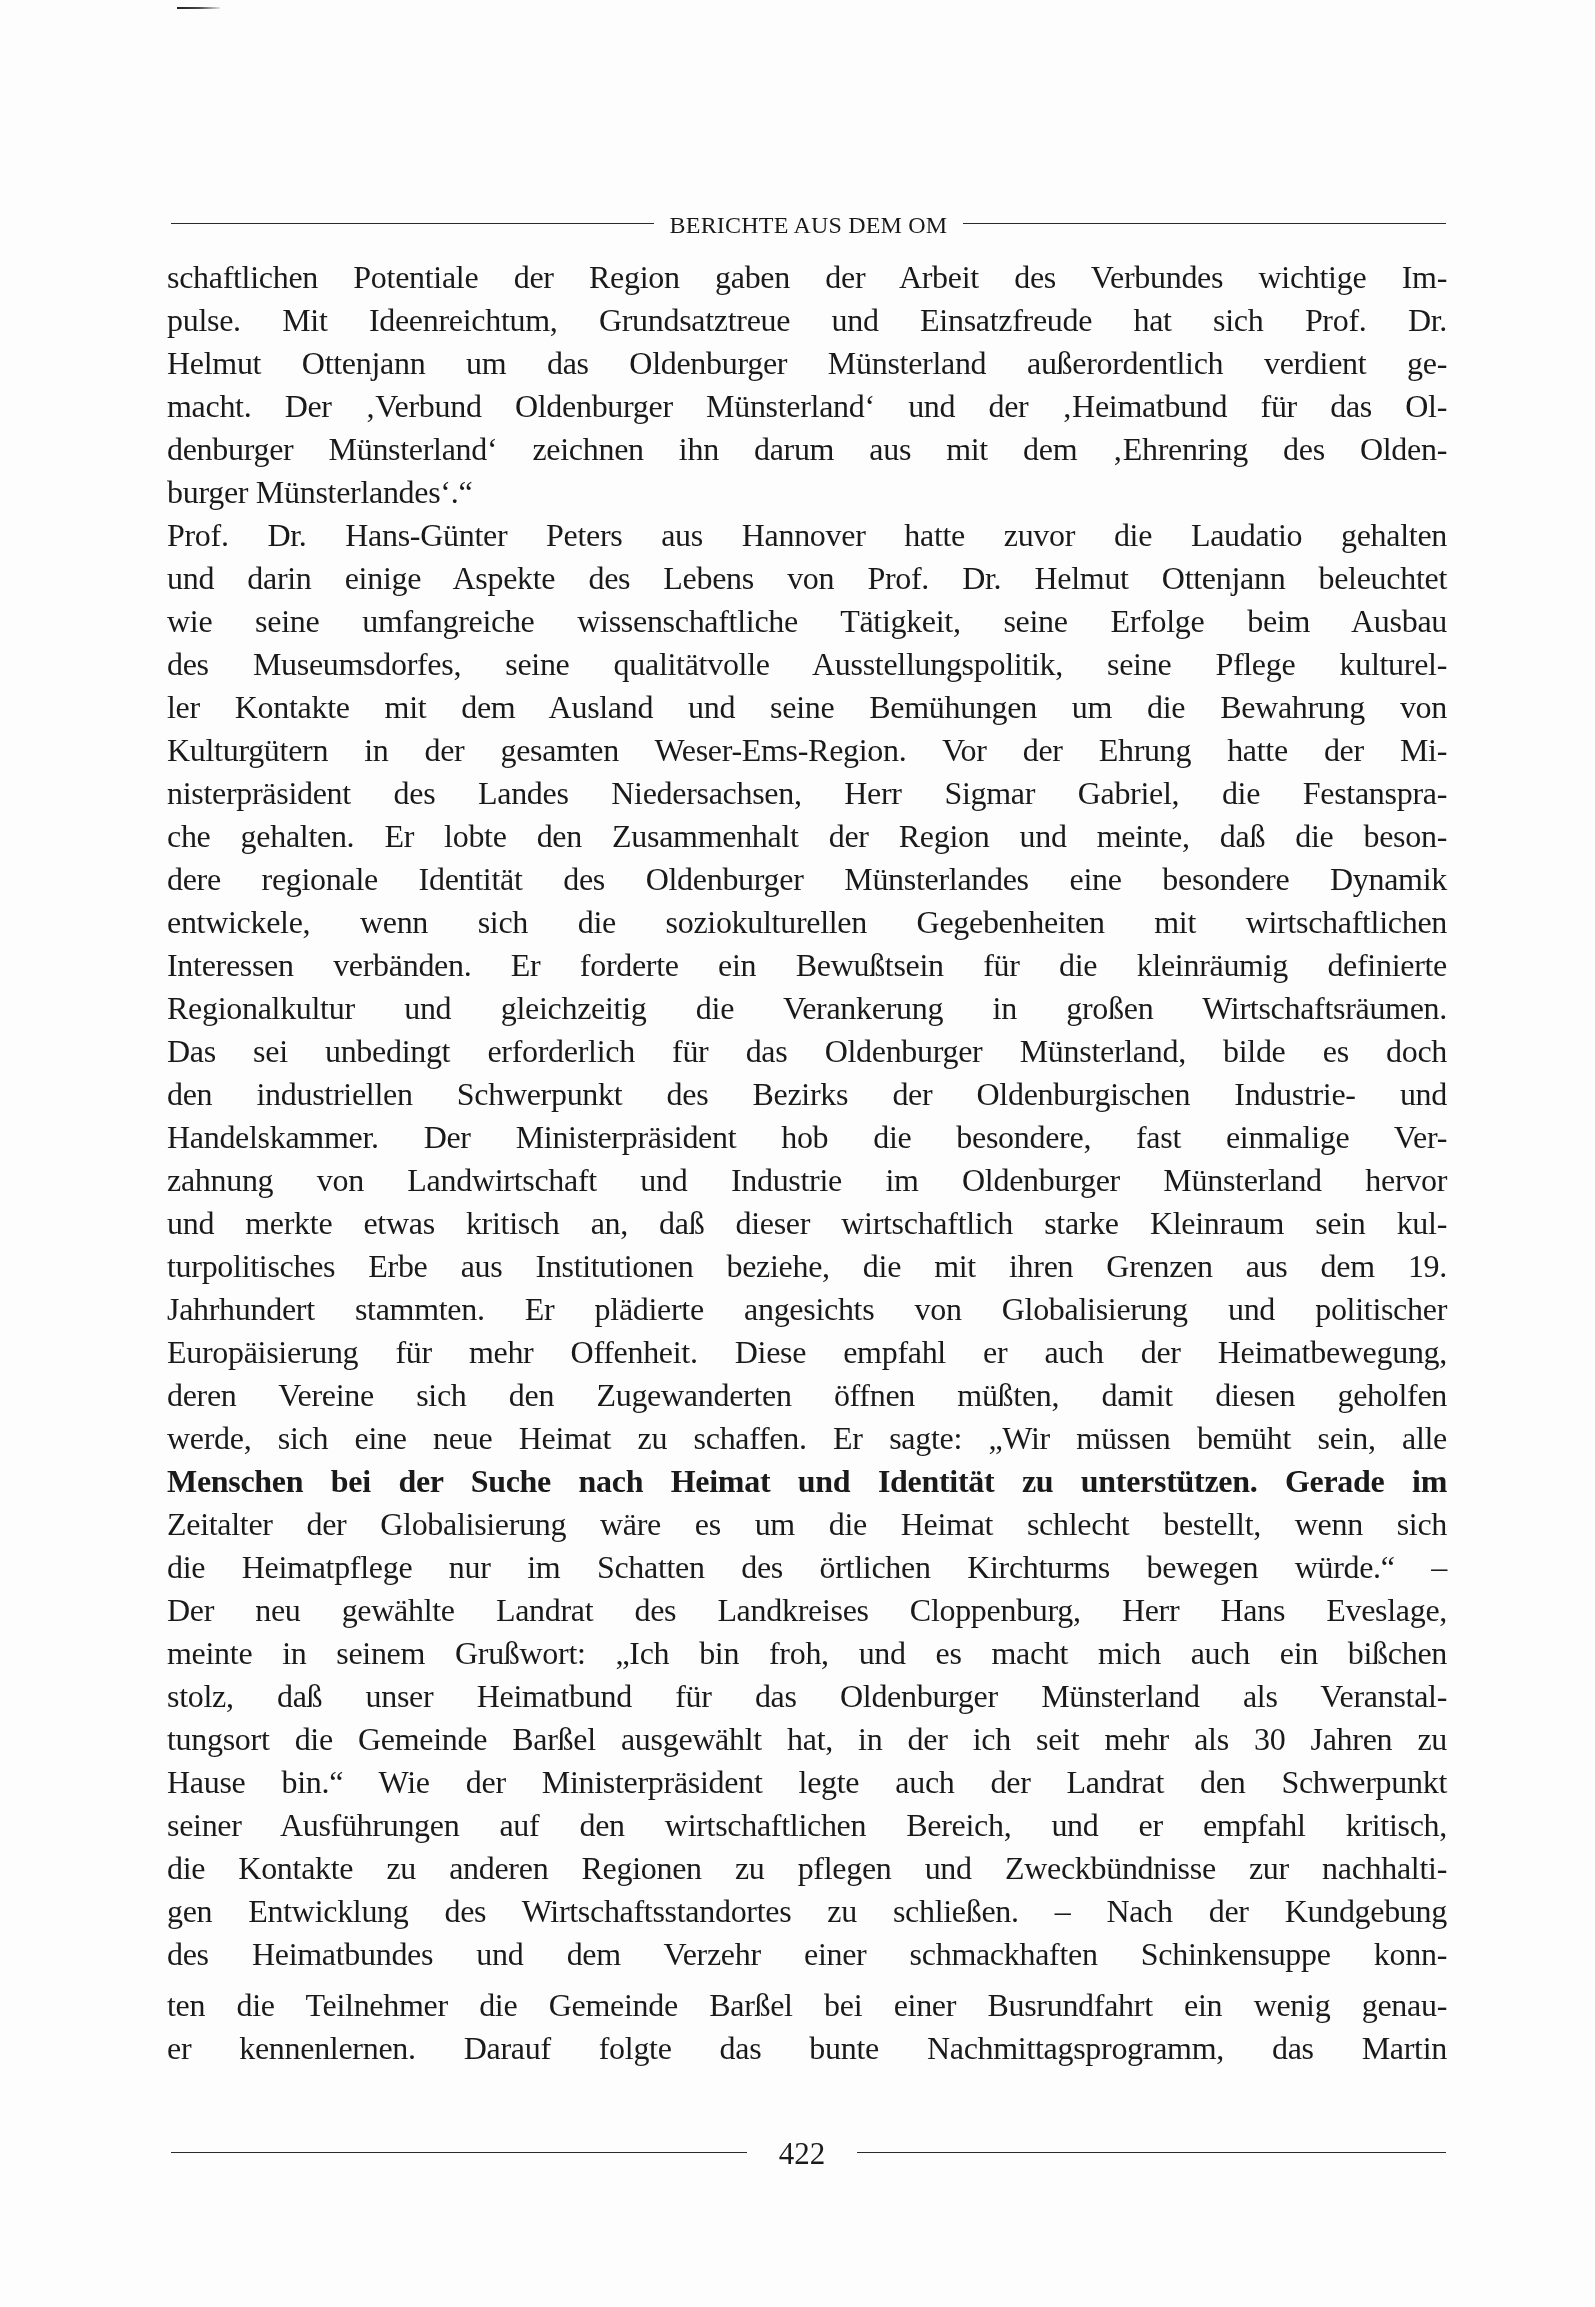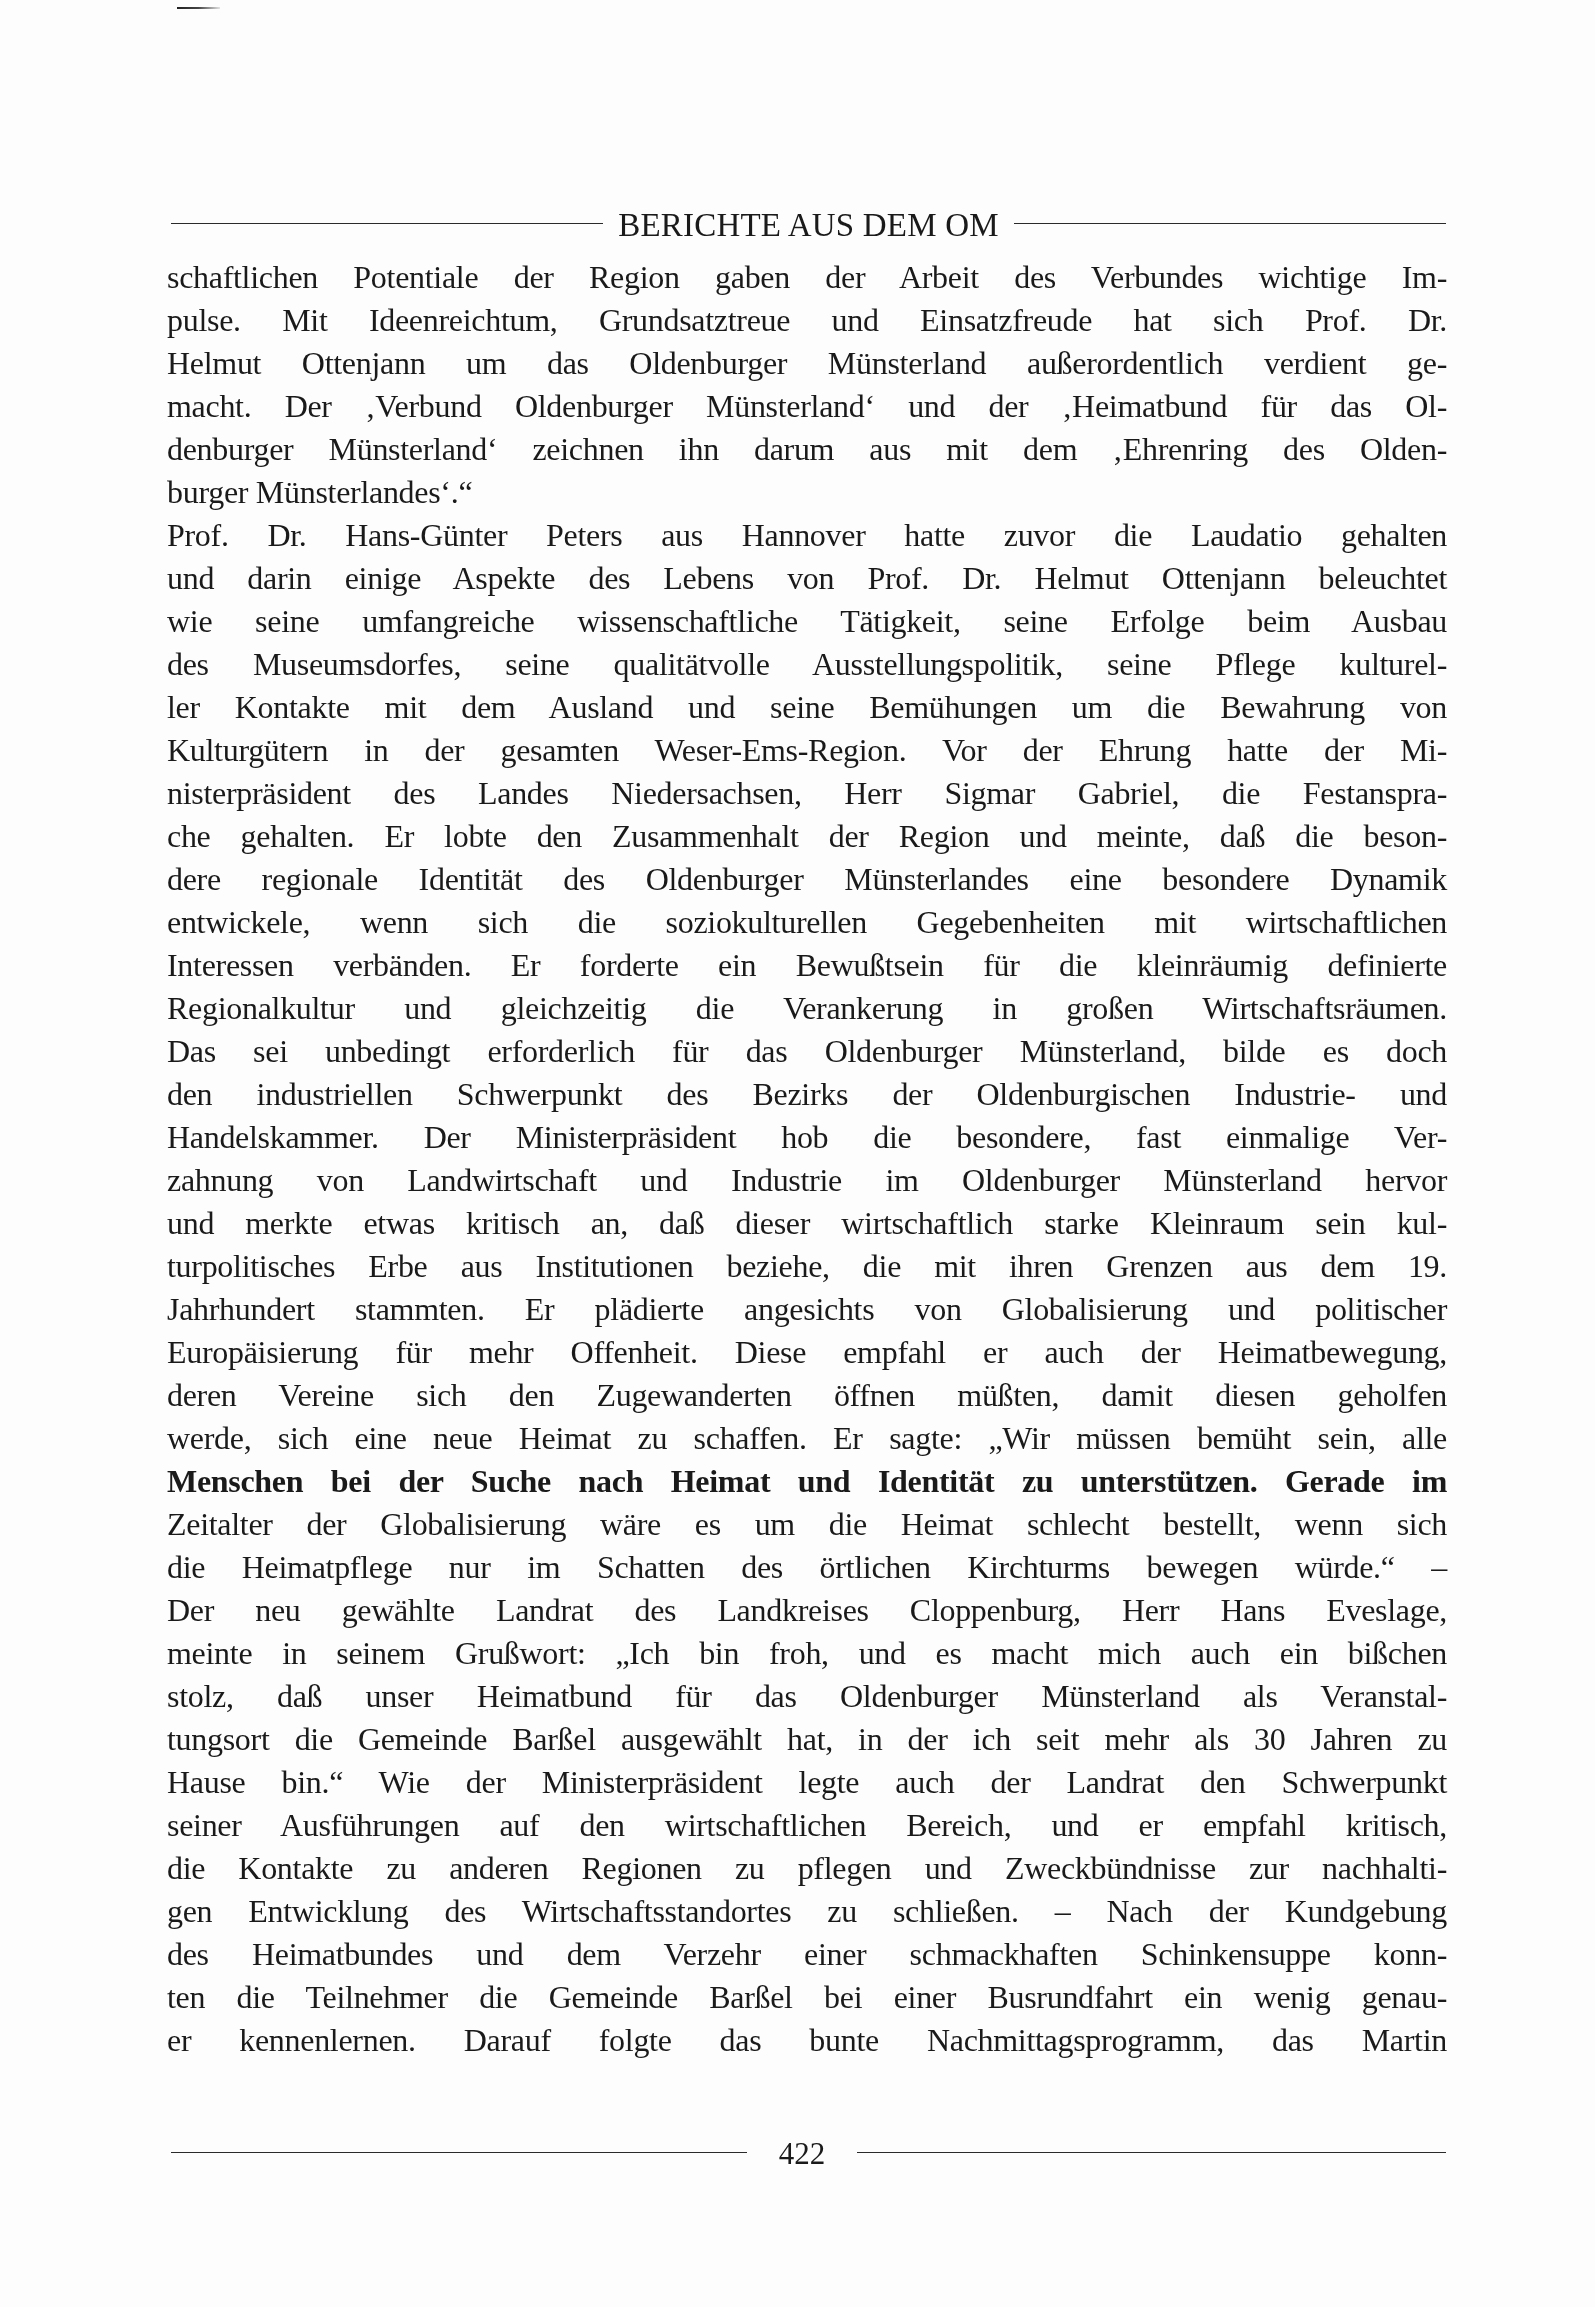--- a/index.html
+++ b/index.html
@@ -32,21 +32,21 @@
     display: flex;
     align-items: center;
   }
   .rule {
     flex: 1;
     height: 0;
     border-top: 1.7px solid #2a2a2a;
   }
   .running-head .title {
     padding: 0 15.4px;
-    font-size: 33px;
+    font-size: 24px;
     letter-spacing: 0.2px;
     white-space: nowrap;
     line-height: 1;
     margin-top: 3.4px;
   }
   .body-text {
     position: absolute;
     left: 167px;
     top: 256px;
     width: 1280px;
@@ -130,21 +130,21 @@
     <span class="line" style="white-space: normal;">die Heimatpflege nur im Schatten des örtlichen Kirchturms bewegen würde.“ –</span>
     <span class="line" style="white-space: normal;">Der neu gewählte Landrat des Landkreises Cloppenburg, Herr Hans Eveslage,</span>
     <span class="line" style="white-space: normal;">meinte in seinem Grußwort: „Ich bin froh, und es macht mich auch ein bißchen</span>
     <span class="line" style="white-space: normal;">stolz, daß unser Heimatbund für das Oldenburger Münsterland als Veranstal-</span>
     <span class="line" style="white-space: normal;">tungsort die Gemeinde Barßel ausgewählt hat, in der ich seit mehr als 30 Jahren zu</span>
     <span class="line" style="white-space: normal;">Hause bin.“ Wie der Ministerpräsident legte auch der Landrat den Schwerpunkt</span>
     <span class="line" style="white-space: normal;">seiner Ausführungen auf den wirtschaftlichen Bereich, und er empfahl kritisch,</span>
     <span class="line" style="white-space: normal;">die Kontakte zu anderen Regionen zu pflegen und Zweckbündnisse zur nachhalti-</span>
     <span class="line" style="white-space: normal;">gen Entwicklung des Wirtschaftsstandortes zu schließen. – Nach der Kundgebung</span>
     <span class="line" style="white-space: normal;">des Heimatbundes und dem Verzehr einer schmackhaften Schinkensuppe konn-</span>
-    <span class="line" style="white-space: normal;">ten die Teilnehmer die Gemeinde Barßel bei einer Busrundfahrt ein wenig genau-</span>
+    <span class="line" style="white-space: normal; margin-top: 8px;">ten die Teilnehmer die Gemeinde Barßel bei einer Busrundfahrt ein wenig genau-</span>
     <span class="line" style="white-space: normal;">er kennenlernen. Darauf folgte das bunte Nachmittagsprogramm, das Martin</span>
   </main>
 
 <footer class="folio">
   <div class="rule-left"></div>
   <span class="num">422</span>
   <div class="rule-right"></div>
 </footer>
 
 

